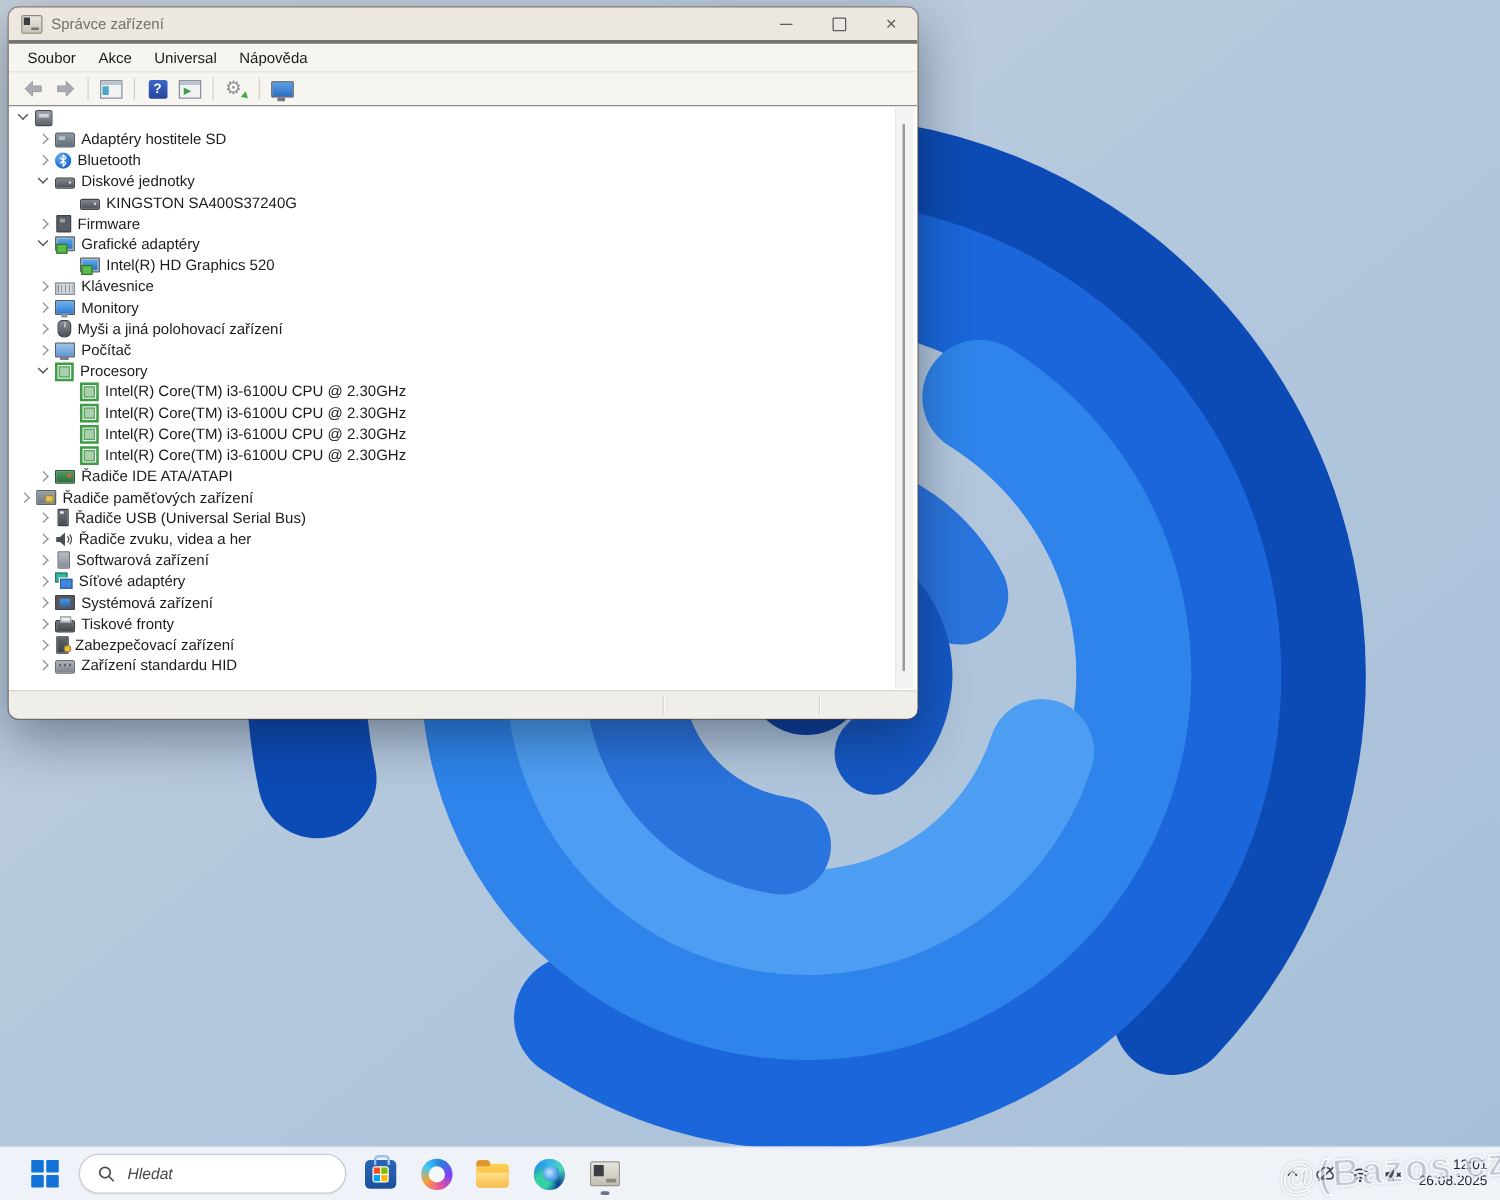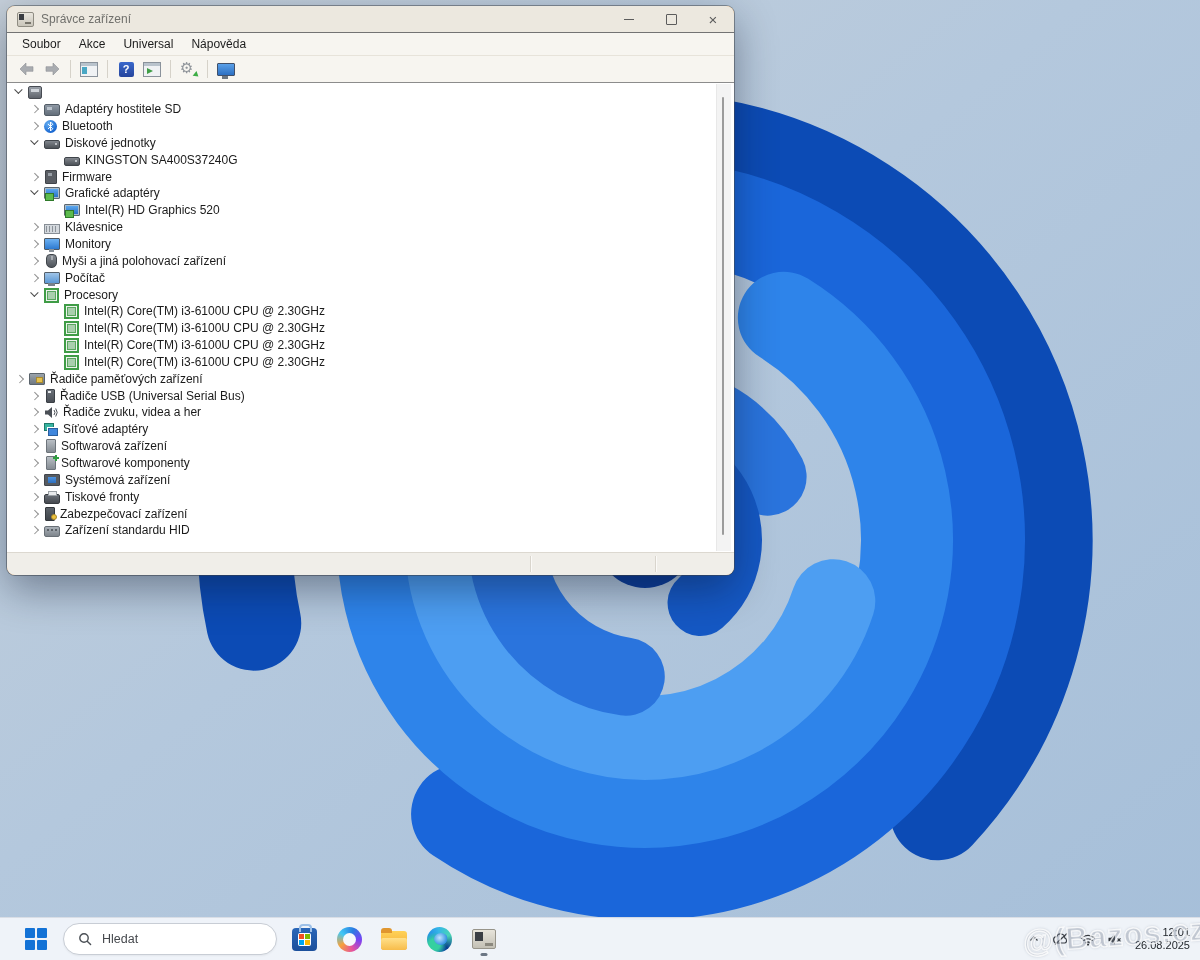--- a/index.html
+++ b/index.html
@@ -16,21 +16,21 @@
     border:1px solid #8f8c82;border-radius:2px;margin-right:7px;flex:none;}
   .app-icon::before{content:"";position:absolute;left:1px;top:1px;width:5px;height:6px;background:#3a3d42;}
   .app-icon::after{content:"";position:absolute;right:2px;bottom:2px;width:6px;height:2px;background:#76736a;}
   .title-text{font-size:12px;color:#70706c;}
   .win-controls{margin-left:auto;display:flex;height:100%;}
   .wc{width:42px;height:100%;display:flex;align-items:center;justify-content:center;color:#5c5c5c;}
   .wc-min::after{content:"";width:10px;height:1px;background:#5c5c5c;}
   .wc-max::after{content:"";width:9px;height:9px;border:1px solid #5c5c5c;border-radius:1px;}
   .wc-close{font-size:15px;line-height:1;}
 
-  .menubar{height:22px;background:#f7f5f0;border-top:1px solid #737373;display:flex;align-items:center;
+  .menubar{height:22px;background:#f7f5f0;border-top:3px solid #737373;display:flex;align-items:center;
     padding-left:6px;flex:none;}
   .menu-item{font-size:12px;color:#1c1c1c;padding:2px 9px;}
 
   .toolbar{height:26px;background:#f7f5f0;border-top:1px solid #e7e3da;display:flex;align-items:center;
     padding-left:8px;gap:4px;flex:none;}
   .tb-sep{width:1px;height:18px;background:#d6d2c9;margin:0 3px;flex:none;}
   .tb-btn{width:22px;height:22px;display:flex;align-items:center;justify-content:center;flex:none;position:relative;}
   .tb-showtree{width:16px;height:13px;background:#f0f2f4;border:1px solid #8a929b;position:relative;}
   .tb-showtree::before{content:"";position:absolute;left:0;top:0;right:0;height:3px;background:#b9c3cc;}
   .tb-showtree::after{content:"";position:absolute;left:1px;top:4px;width:5px;height:7px;background:#49a7c4;}
@@ -113,21 +113,21 @@
   
   .taskbar{position:absolute;left:0;right:0;bottom:0;height:42px;z-index:40;
     background:rgba(242,246,250,.95);border-top:1px solid rgba(150,160,175,.25);
     display:flex;align-items:center;}
   .tb-left{display:flex;align-items:center;gap:9px;padding-left:18px;}
   .tk-btn{width:36px;height:36px;border-radius:5px;display:flex;flex-direction:column;align-items:center;justify-content:center;position:relative;flex:none;}
   .start-logo{display:grid;grid-template-columns:10px 10px;grid-template-rows:10px 10px;gap:2px;}
   .start-logo span{background:#1372d6;border-radius:1px;}
   .search-pill{width:200px;height:30px;background:#fff;border:1px solid #c8cdd5;border-radius:16px;
     display:flex;align-items:center;padding-left:12px;gap:8px;box-shadow:0 1px 2px rgba(0,0,0,.05);}
-  .search-text{font-size:12.5px;color:#45484d;}
+  .search-text{font-size:12.5px;color:#45484d;font-style:italic;}
   .ic-store{width:25px;height:23px;position:relative;background:linear-gradient(#2a66b8,#1b4f9b);border-radius:4px;display:flex;align-items:center;justify-content:center;}
   .ic-store::before{content:"";position:absolute;top:-4px;left:7px;width:9px;height:6px;border:2px solid #9dc0e8;border-bottom:none;border-radius:4px 4px 0 0;}
   .store-grid{width:13px;height:13px;background:#fff;border-radius:2px;display:grid;grid-template-columns:5px 5px;grid-template-rows:5px 5px;gap:1px;padding:1px;box-sizing:border-box;}
   .store-grid span:nth-child(1){background:#f25022;}.store-grid span:nth-child(2){background:#7fba00;}
   .store-grid span:nth-child(3){background:#00a4ef;}.store-grid span:nth-child(4){background:#ffb900;}
   .ic-copilot{width:25px;height:25px;border-radius:50%;
     background:conic-gradient(from 20deg,#2a7de1,#7a42f4,#e5529e,#f7a23b,#41c8f5,#2a7de1);position:relative;}
   .ic-copilot::after{content:"";position:absolute;inset:6px;border-radius:50%;background:#f6f9fc;}
   .ic-folder{width:26px;height:19px;margin-top:3px;position:relative;background:linear-gradient(#ffd257,#f2a937);border-radius:3px;}
   .ic-folder::before{content:"";position:absolute;top:-3px;left:0;width:11px;height:5px;background:#e0962f;border-radius:3px 3px 0 0;}
@@ -306,52 +306,52 @@
             <span class="tree-label">Intel(R) Core(TM) i3-6100U CPU @ 2.30GHz</span>
           </div>
           <div class="tree-row" style="padding-left: 56px;">
             <span class="ti ti-processor"></span>
             <span class="tree-label">Intel(R) Core(TM) i3-6100U CPU @ 2.30GHz</span>
           </div>
           <div class="tree-row" style="padding-left: 56px;">
             <span class="ti ti-processor"></span>
             <span class="tree-label">Intel(R) Core(TM) i3-6100U CPU @ 2.30GHz</span>
           </div>
+          <div class="tree-row" style="padding-left: 20px;">
+            <span class="chev collapsed"></span>
+            <span class="ti ti-ide-controller"></span>
+            <span class="tree-label">Řadiče IDE ATA/ATAPI</span>
+          </div>
           <div class="tree-row" style="padding-left: 5px;">
             <span class="chev collapsed"></span>
             <span class="ti ti-storage-controller"></span>
             <span class="tree-label">Řadiče paměťových zařízení</span>
           </div>
           <div class="tree-row" style="padding-left: 20px;">
             <span class="chev collapsed"></span>
             <span class="ti ti-usb-controller"></span>
             <span class="tree-label">Řadiče USB (Universal Serial Bus)</span>
           </div>
           <div class="tree-row" style="padding-left: 20px;">
             <span class="chev collapsed"></span>
             <span class="ti ti-audio-controller"><svg width="14" height="13" viewBox="0 0 14 13">
                 <path d="M1 4.5h3L8 1v11L4 8.5H1z" fill="#4a4f56"></path>
                 <path d="M10 4q2 2.5 0 5M11.7 2.5q3 4 0 8" stroke="#4a4f56" fill="none" stroke-width="1"></path>
               </svg></span>
             <span class="tree-label">Řadiče zvuku, videa a her</span>
           </div>
           <div class="tree-row" style="padding-left: 20px;">
             <span class="chev collapsed"></span>
+            <span class="ti ti-software-device"></span>
+            <span class="tree-label">Softwarová zařízení</span>
+          </div>
+          <div class="tree-row" style="padding-left: 20px;">
+            <span class="chev collapsed"></span>
             <span class="ti ti-network-adapter"></span>
             <span class="tree-label">Síťové adaptéry</span>
-          </div>
-          <div class="tree-row" style="padding-left: 20px;">
-            <span class="chev collapsed"></span>
-            <span class="ti ti-software-device"></span>
-            <span class="tree-label">Softwarová zařízení</span>
-          </div>
-          <div class="tree-row" style="padding-left: 20px;">
-            <span class="chev collapsed"></span>
-            <span class="ti ti-software-component"></span>
-            <span class="tree-label">Softwarové komponenty</span>
           </div>
           <div class="tree-row" style="padding-left: 20px;">
             <span class="chev collapsed"></span>
             <span class="ti ti-system-device"></span>
             <span class="tree-label">Systémová zařízení</span>
           </div>
           <div class="tree-row" style="padding-left: 20px;">
             <span class="chev collapsed"></span>
             <span class="ti ti-print-queue"></span>
             <span class="tree-label">Tiskové fronty</span>

